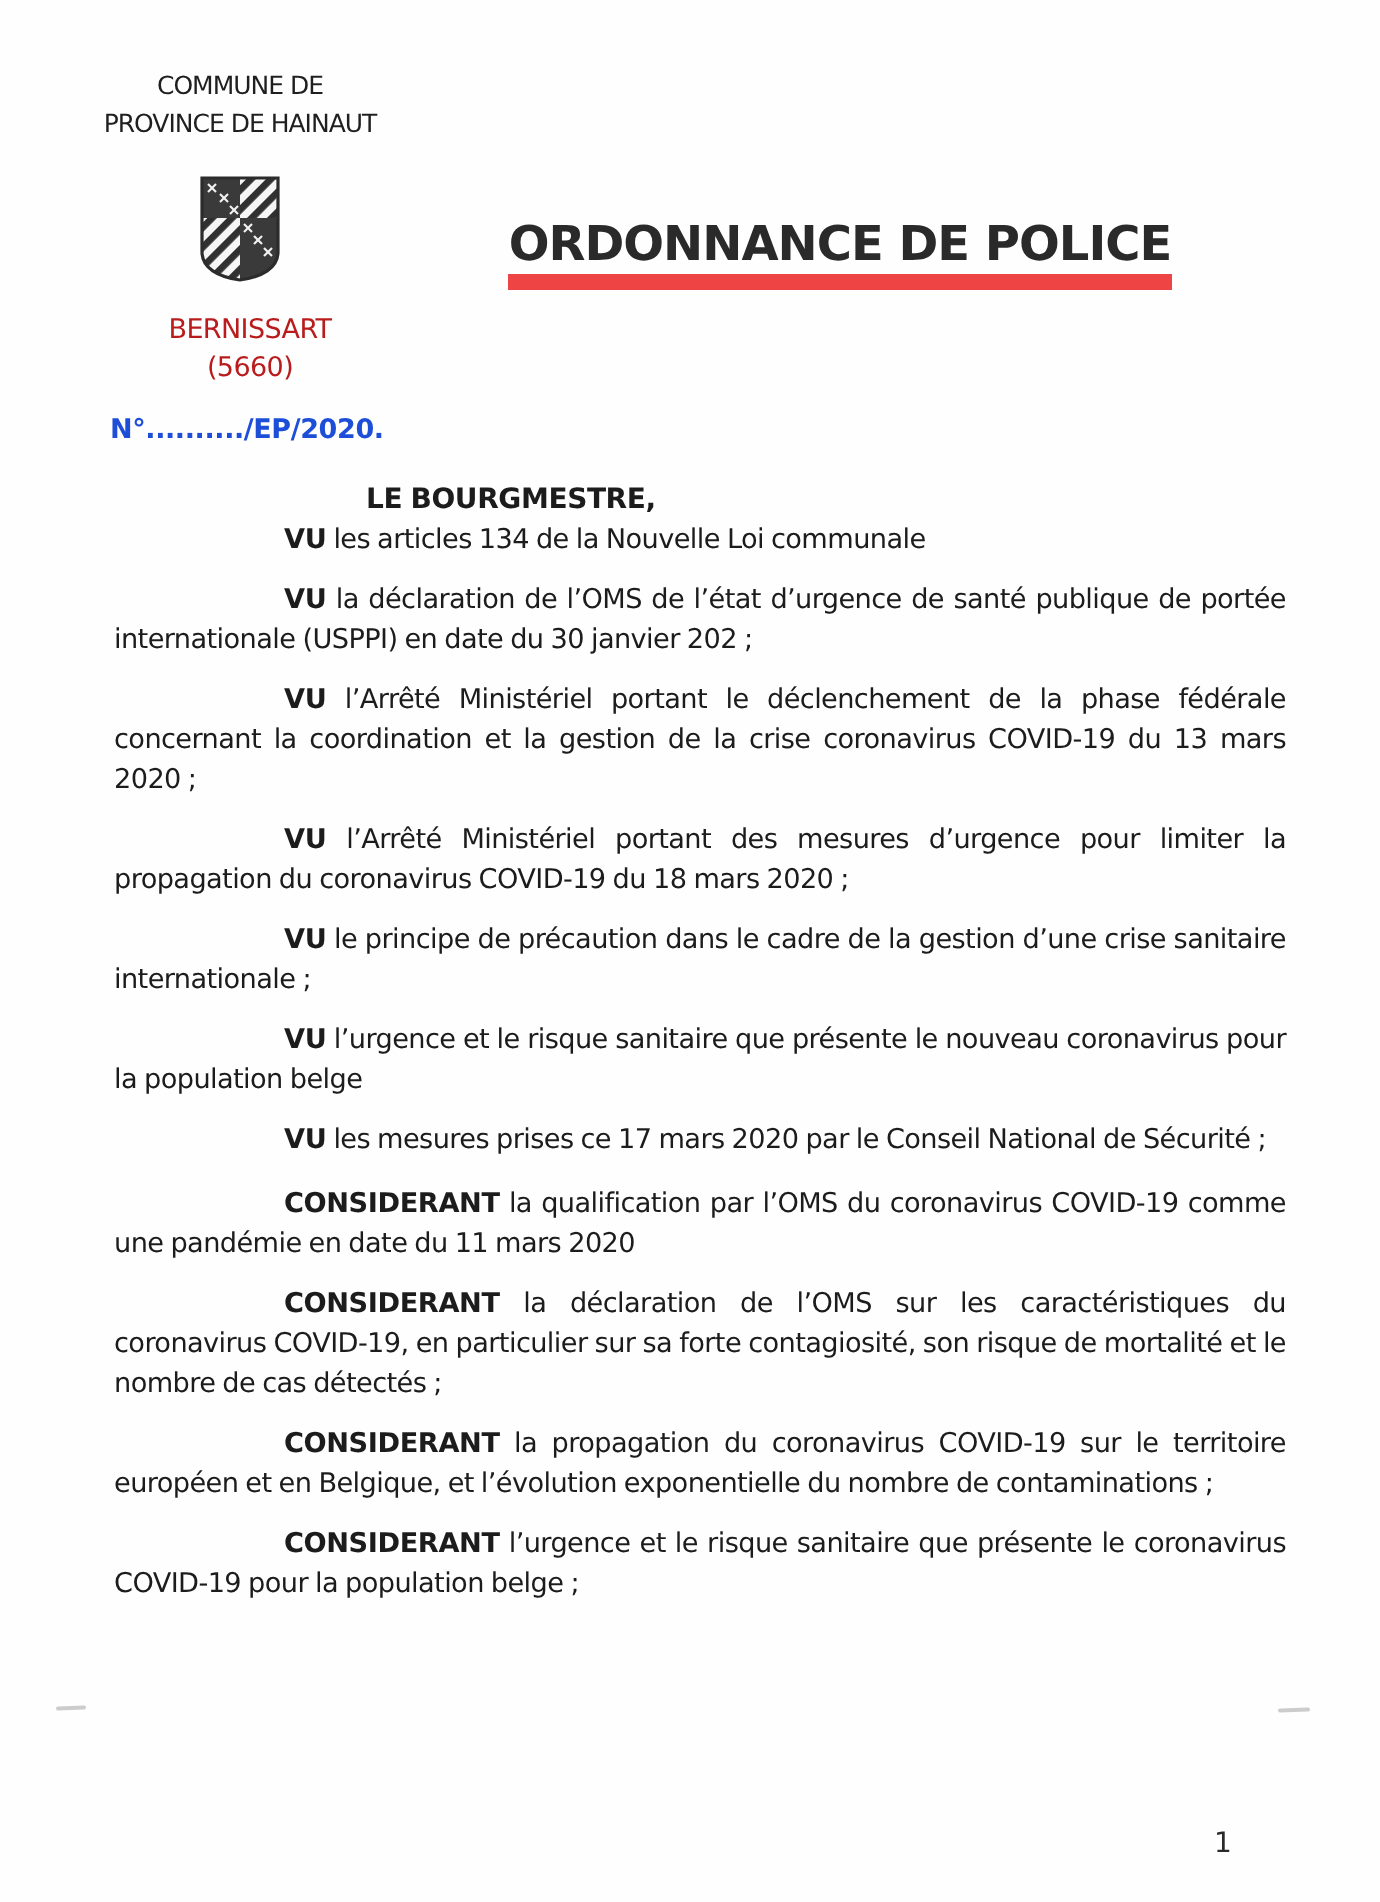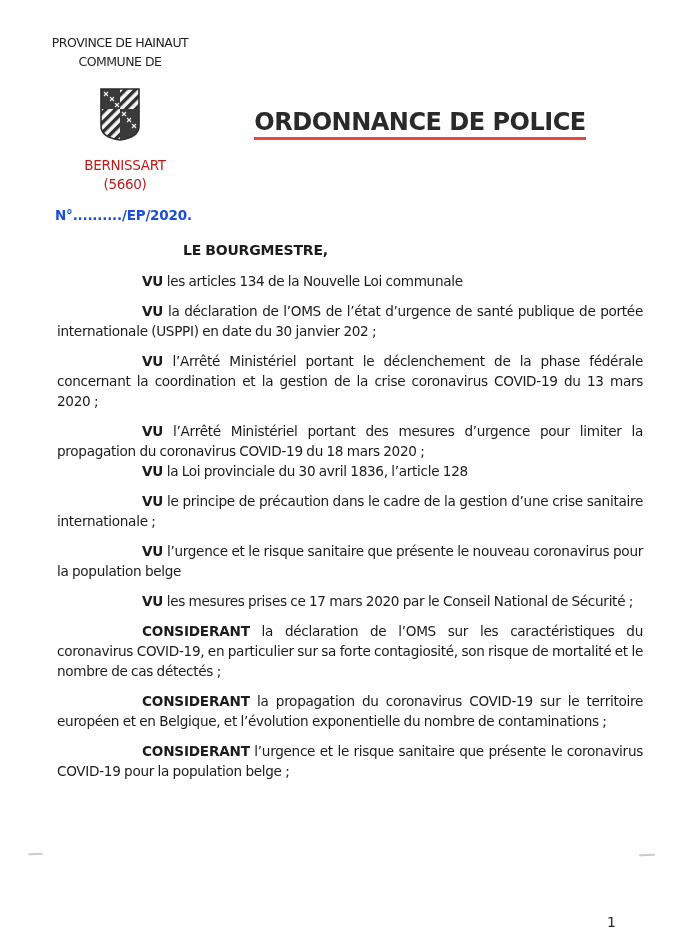--- a/index.html
+++ b/index.html
@@ -29,21 +29,21 @@
   .coat svg { display:block; width:100%; height:100%; }
 
   .title-wrap {
     position:absolute; left:150px; right:0; top:108px;
     text-align:center;
   }
   .title-wrap span {
     display:inline-block;
     font-size:24px; font-weight:bold; letter-spacing:-0.5px;
     color:#2a2a2a;
-    border-bottom:3px solid #ef4444;
+    border-bottom:8px solid #ef4444;
     padding-bottom:1px;
   }
 
   .muni-block {
     position:absolute; left:60px; top:156px; width:130px;
     text-align:center; font-size:13.5px; letter-spacing:-0.3px;
     line-height:19px; color:#b91c1c;
   }
 
   .ref {
@@ -54,21 +54,21 @@
 
   
   .doc-body {
     position:absolute; left:57px; top:240px; width:586px;
     font-size:13.6px; line-height:20px;
     letter-spacing:-0.3px; word-spacing:-0.5px;
     color:#1c1c1c;
   }
   .doc-heading {
     font-weight:bold; font-size:14px;
-    margin:0 0 11px 126px; letter-spacing:-0.2px;
+    margin:0 0 0 126px; letter-spacing:-0.2px;
   }
   .para {
     margin:0 0 10px 0;
     text-align:justify;
     text-indent:85px;
   }
   .para.tight { margin-top:-10px; }
   .para.section-gap { margin-top:12px; }
   .para b { letter-spacing:-0.2px;margin-top:39px; }
   .para sup { font-size:9px; line-height:0; position:relative; top:-4px; letter-spacing:0; }
@@ -82,22 +82,22 @@
   .artifact { position:absolute; height:2px; background:#cccccc; border-radius:1px; }
   .artifact.a-left  { left:28px;  top:853px; width:15px; transform:rotate(-2deg); }
   .artifact.a-right { left:639px; top:854px; width:16px; transform:rotate(-2deg); }
 </style>
 </head>
 <body>
 
 <div class="page">
 
   <div class="lh-left">
+    <div>COMMUNE DE</div>
     <div>PROVINCE DE HAINAUT</div>
-    <div>COMMUNE DE</div>
   </div>
 
 
   <div class="coat">
     <svg viewBox="0 0 46 56" xmlns="http://www.w3.org/2000/svg">
       <defs>
         <clipPath id="shieldClip">
           <path d="M4 3 H42 V40 C42 48 34 52.5 23 54 C12 52.5 4 48 4 40 Z"></path>
         </clipPath>
         <pattern id="bendy" width="7" height="7" patternUnits="userSpaceOnUse" patternTransform="rotate(45)">
@@ -141,28 +141,28 @@
 
     <p class="para"><b>VU</b> <span>les articles 134 de la Nouvelle Loi communale</span></p>
 
 
     <p class="para"><b>VU</b> <span>la déclaration de l’OMS de l’état d’urgence de santé publique de portée internationale (USPPI) en date du 30 janvier 202 ;</span></p>
 
     <p class="para"><b>VU</b> <span>l’Arrêté Ministériel portant le déclenchement de la phase fédérale concernant la coordination et la gestion de la crise coronavirus COVID-19 du 13 mars 2020 ;</span></p>
 
     <p class="para"><b>VU</b> <span>l’Arrêté Ministériel portant des mesures d’urgence pour limiter la propagation du coronavirus COVID-19 du 18 mars 2020 ;</span></p>
 
-    <p class="para tight"><b>VU</b> <span>la Loi provinciale du 30 avril 1836, l’article 128</span></p>
 
     <p class="para"><b>VU</b> <span>le principe de précaution dans le cadre de la gestion d’une crise sanitaire internationale ;</span></p>
 
     <p class="para"><b>VU</b> <span>l’urgence et le risque sanitaire que présente le nouveau coronavirus pour la population belge</span></p>
 
     <p class="para"><b>VU</b> <span>les mesures prises ce 17 mars 2020 par le Conseil National de Sécurité ;</span></p>
 
+    <p class="para section-gap"><b>CONSIDERANT</b> <span>la qualification par l’OMS du coronavirus COVID-19 comme une pandémie en date du 11 mars 2020</span></p>
 
     <p class="para"><b>CONSIDERANT</b> <span>la déclaration de l’OMS sur les caractéristiques du coronavirus COVID-19, en particulier sur sa forte contagiosité, son risque de mortalité et le nombre de cas détectés ;</span></p>
 
     <p class="para"><b>CONSIDERANT</b> <span>la propagation du coronavirus COVID-19 sur le territoire européen et en Belgique, et l’évolution exponentielle du nombre de contaminations ;</span></p>
 
     <p class="para"><b>CONSIDERANT</b> <span>l’urgence et le risque sanitaire que présente le coronavirus COVID-19 pour la population belge ;</span></p>
   </div>
 
   <div class="artifact a-left"></div>
   <div class="artifact a-right"></div>

